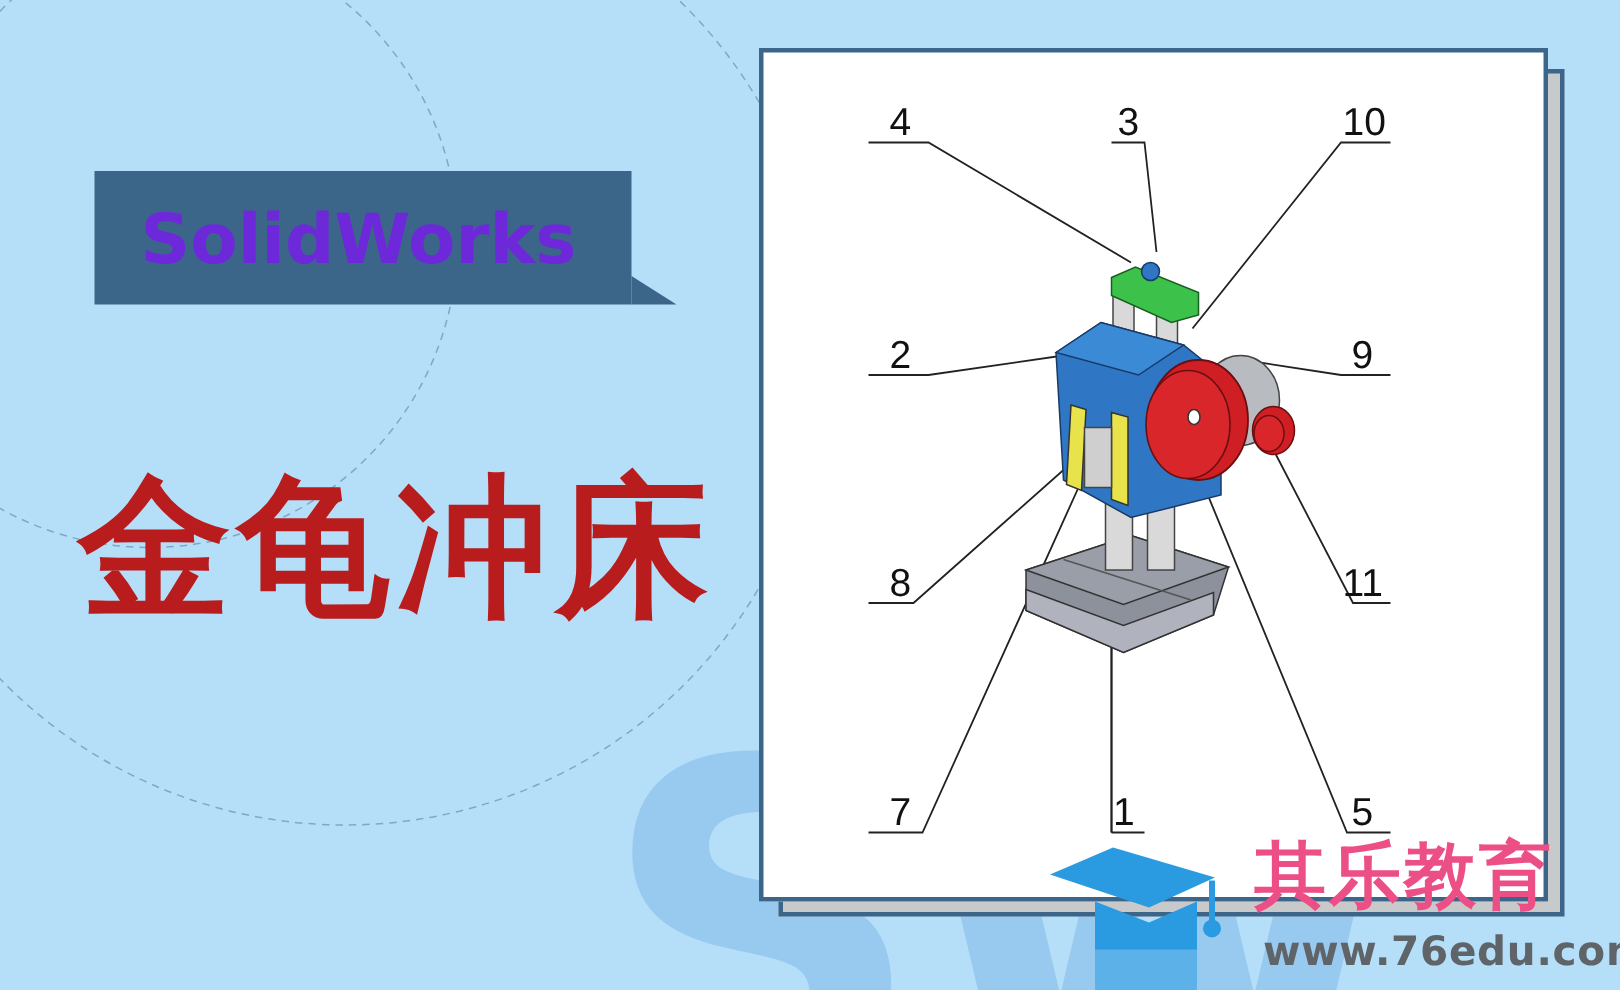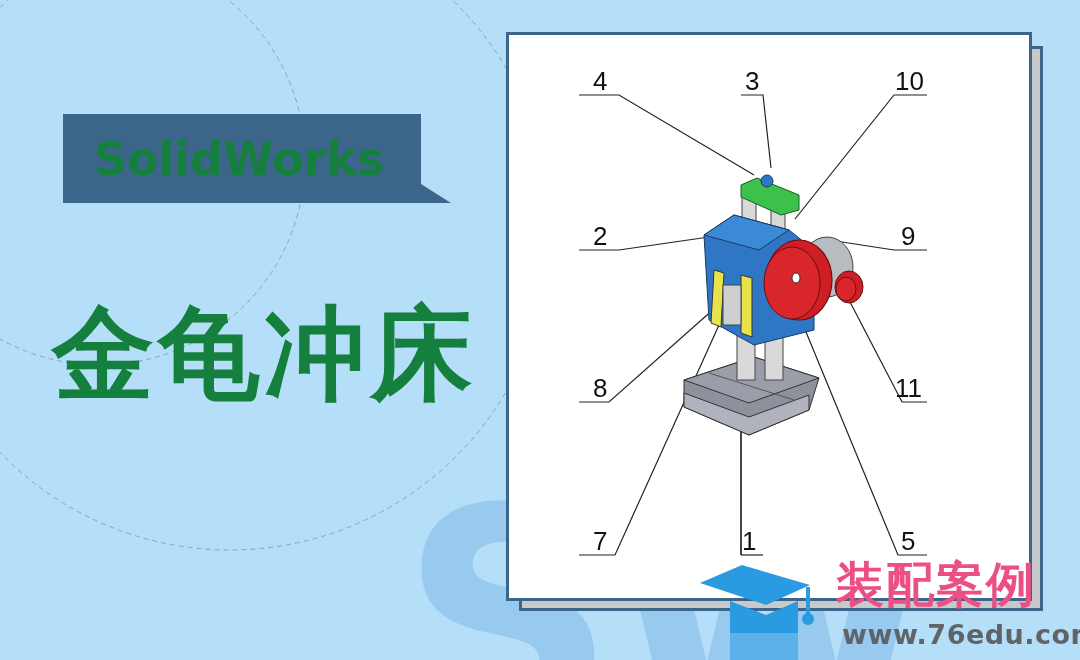--- a/index.html
+++ b/index.html
@@ -1,22 +1,22 @@
 <!DOCTYPE html>
 <html><head>
 <meta charset="utf-8">
 <style>
   html, body { margin:0; padding:0; }
   body { width:1080px; height:660px; overflow:hidden; position:relative; background:#b5def8; font-family:"DejaVu Sans", sans-serif; }
   .bg-deco { position:absolute; inset:0; pointer-events:none; }
   .sw-watermark { position:absolute; left:400px; top:470px; font-family:"DejaVu Sans", sans-serif; font-weight:bold; font-size:300px; color:#98c9ef; letter-spacing:-10px; line-height:1; }
   .badge { position:absolute; left:63px; top:114px; width:358px; height:89px; background:#3c6689; }
   .badge-tail { position:absolute; left:421px; top:184px; width:0; height:0; border-top:19px solid transparent; border-left:30px solid #3c6689; }
-  .badge-text { position:absolute; left:63px; top:114px; width:352px; height:89px; display:flex; align-items:center; justify-content:center; color:#15803d; font-family:"DejaVu Sans", sans-serif; font-weight:bold; font-size:46px; letter-spacing:0px; }
-  .title { position:absolute; left:52px; top:298px; color:#15803d; font-family:"DejaVu Sans", sans-serif; font-weight:bold; font-size:102px; line-height:112px; letter-spacing:4px; }
+  .badge-text { position:absolute; left:63px; top:114px; width:352px; height:89px; display:flex; align-items:center; justify-content:center; color:#6d28d9; font-family:"DejaVu Sans", sans-serif; font-weight:bold; font-size:46px; letter-spacing:0px; }
+  .title { position:absolute; left:52px; top:310px; color:#b91c1c; font-family:"DejaVu Sans", sans-serif; font-weight:bold; font-size:102px; line-height:112px; letter-spacing:4px; }
   .frame-back { position:absolute; left:519px; top:46px; width:524px; height:565px; background:#c8c9cb; border:3px solid #3c6689; box-sizing:border-box; }
   .frame { position:absolute; left:506px; top:32px; width:526px; height:569px; background:#ffffff; border:3px solid #3c6689; box-sizing:border-box; overflow:hidden; }
   .drawing { position:absolute; left:0; top:0; }
   .callout { font-family:"Liberation Sans", sans-serif; font-size:26px; fill:#111; }
   .logo { position:absolute; left:700px; top:553px; }
   .logo-text { position:absolute; left:836px; top:556px; color:#ec4f86; font-family:"DejaVu Sans", sans-serif; font-weight:bold; font-size:48px; letter-spacing:2px; line-height:56px; }
   .logo-url { position:absolute; left:842px; top:619px; color:#5f6469; font-family:"DejaVu Sans", sans-serif; font-weight:bold; font-size:27px; line-height:32px; letter-spacing:0.5px; }
 </style>
 </head>
 <body>
@@ -110,14 +110,14 @@
   </svg>
 </div>
 
 <svg class="logo" width="140" height="107" viewBox="0 0 140 107">
   <polygon points="0,30 42,12 110,32 66,52" fill="#2a9be0"></polygon>
   <polygon points="30,48 66,62 98,48 98,107 30,107" fill="#2a9be0"></polygon>
   <polygon points="30,80 98,80 98,107 30,107" fill="#7fc0ee" opacity="0.6"></polygon>
   <line x1="108" y1="34" x2="108" y2="62" stroke="#2a9be0" stroke-width="4"></line>
   <circle cx="108" cy="66" r="6" fill="#2a9be0"></circle>
 </svg>
-<div class="logo-text">装配案例</div>
+<div class="logo-text">其乐教育</div>
 <div class="logo-url">www.76edu.com</div>
 
 </body></html>

